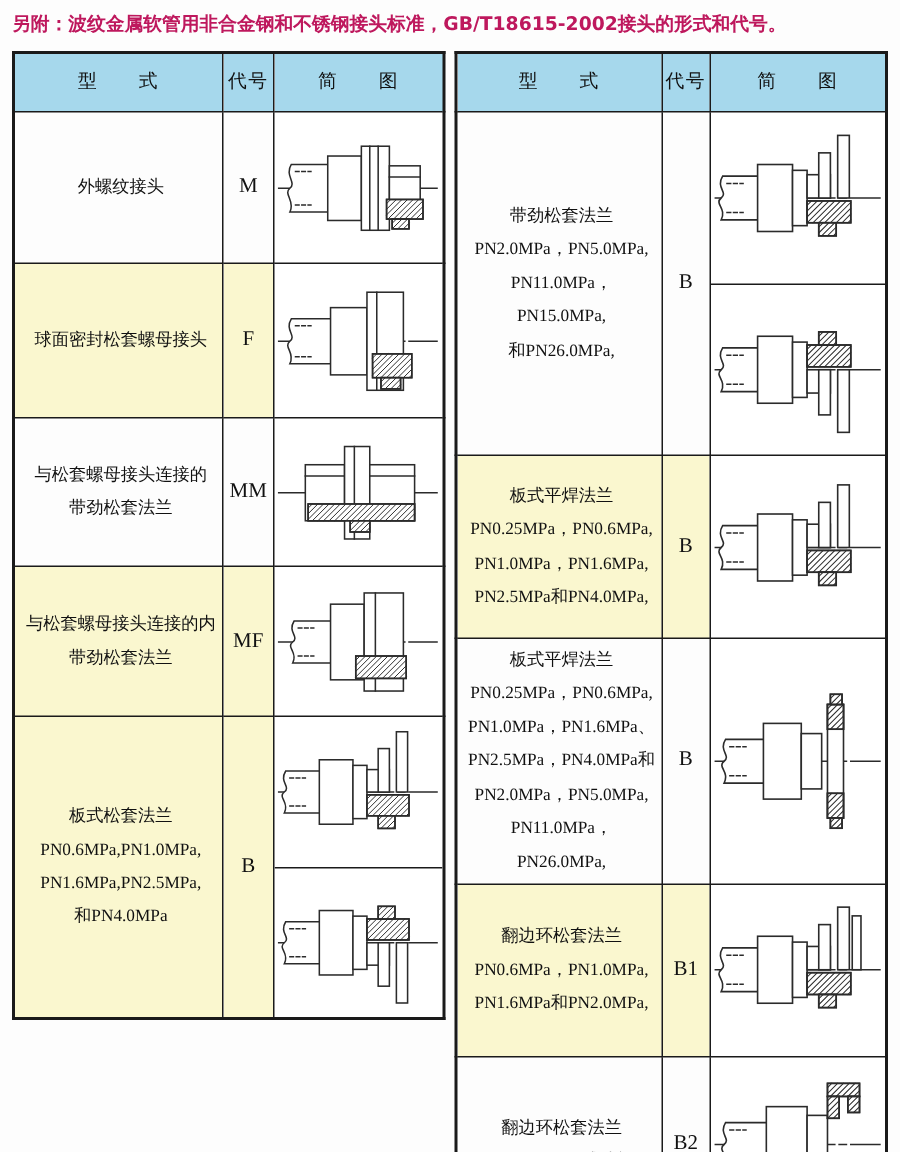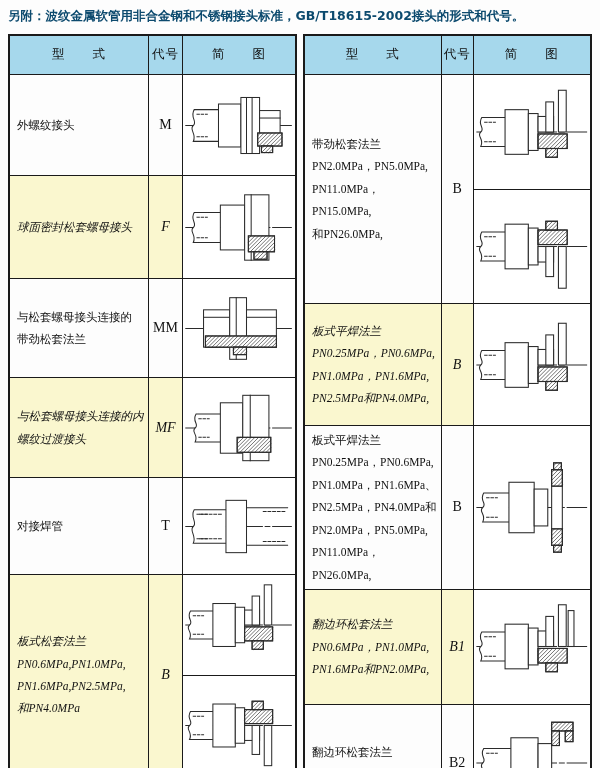--- a/index.html
+++ b/index.html
@@ -8,38 +8,38 @@
   }
   *{box-sizing:border-box;}
   html,body{margin:0;padding:0;}
   body{
     width:600px;height:768px;background:var(--page-bg);
     font-family:"Liberation Serif","DejaVu Serif",serif;color:#111;overflow:hidden;
   }
   .page{padding:5px 8px 0 8px;}
   .title{
     font-family:"DejaVu Sans","Liberation Sans",sans-serif;
-    font-weight:bold;font-size:12.5px;line-height:1.4;margin:2px 0 9px 0;color:#0c4a6e;
+    font-weight:bold;font-size:12.5px;line-height:1.4;margin:2px 0 9px 0;color:#be185d;
   }
   .tables{display:flex;gap:6px;align-items:flex-start;}
   table{border-collapse:collapse;table-layout:fixed;border:2px solid var(--border);}
   th,td{border:1px solid var(--border);padding:0;overflow:hidden;}
   th{
     background:var(--header-bg);font-weight:normal;font-size:12.5px;height:40px;
     letter-spacing:1px;
   }
   td.type{
     font-size:11.5px;line-height:1.95;padding:3px 4px 3px 7px;
-    white-space:pre-line;vertical-align:middle;text-align:left;
+    white-space:pre-line;vertical-align:middle;text-align:center;
   }
   td.code{
     text-align:center;vertical-align:middle;font-size:14px;
     font-family:"Liberation Serif",serif;
   }
-  tr.hl td.type, tr.hl td.code{background:var(--highlight-bg);font-style:italic;}
+  tr.hl td.type, tr.hl td.code{background:var(--highlight-bg);}
   td.diag{background:#fff;vertical-align:middle;}
   .dwrap{width:100%;display:flex;align-items:center;justify-content:center;}
   .dwrap svg{display:block;}
   .half + .half{border-top:1px solid var(--border);}
 </style>
 </head>
 <body>
 
 <div class="page">
   <div class="title">另附：波纹金属软管用非合金钢和不锈钢接头标准，GB/T18615-2002接头的形式和代号。</div>
@@ -197,21 +197,21 @@
                       <line x1="65" y1="76" x2="68" y2="73"></line>
                     </g>
                     <rect x="54" y="68" width="14" height="8" fill="none"></rect>
                   </g>
                 </svg>
               </div>
             </td>
         </tr>
         <tr class="hl" style="height:100px">
           <td class="type">与松套螺母接头连接的内
-螺纹过渡接头</td>
+带劲松套法兰</td>
           <td class="code">MF</td>
           <td class="diag">
               <div class="dwrap" style="height:96px">
                 <svg viewBox="0 0 120 96" width="100%" height="100%" preserveAspectRatio="xMidYMid meet">
                   <g stroke="#2b2b2b" stroke-width="1.1" fill="none" stroke-linecap="square">
                     <line x1="3" y1="48" x2="117" y2="48" stroke-dasharray="20 3 5 3"></line>
                     <path fill="#fff" d="M 40 33 L 14 33 C 9 41 18 44 13 48 C 8 52 17 55 13 63 L 40 63"></path>
                     <line x1="17" y1="38" x2="28" y2="38" stroke-dasharray="2.5 2"></line>
                     <line x1="17" y1="58" x2="28" y2="58" stroke-dasharray="2.5 2"></line>
                     <rect x="40" y="21" width="24" height="54" fill="#fff"></rect>
@@ -227,42 +227,20 @@
                       <line x1="65" y1="74" x2="81" y2="58"></line>
                       <line x1="69" y1="74" x2="85" y2="58"></line>
                       <line x1="73" y1="74" x2="89" y2="58"></line>
                       <line x1="77" y1="74" x2="93" y2="58"></line>
                       <line x1="81" y1="74" x2="94" y2="61"></line>
                       <line x1="85" y1="74" x2="94" y2="65"></line>
                       <line x1="89" y1="74" x2="94" y2="69"></line>
                       <line x1="93" y1="74" x2="94" y2="73"></line>
                     </g>
                     <rect x="58" y="58" width="36" height="16" fill="none"></rect>
-                  </g>
-                </svg>
-              </div>
-            </td>
-        </tr>
-        <tr style="height:97px">
-          <td class="type">对接焊管</td>
-          <td class="code">T</td>
-          <td class="diag">
-              <div class="dwrap" style="height:93px">
-                <svg viewBox="0 0 120 96" width="100%" height="100%" preserveAspectRatio="xMidYMid meet">
-                  <g stroke="#2b2b2b" stroke-width="1.1" fill="none" stroke-linecap="square">
-                    <line x1="3" y1="48" x2="117" y2="48" stroke-dasharray="20 3 5 3"></line>
-                    <path fill="#fff" d="M 46 30 L 12 30 C 7 38 16 44 11 48 C 6 52 15 58 11 66 L 46 66"></path>
-                    <line x1="15" y1="35" x2="26" y2="35" stroke-dasharray="2.5 2"></line>
-                    <line x1="15" y1="61" x2="26" y2="61" stroke-dasharray="2.5 2"></line>
-                    <line x1="18" y1="35" x2="42" y2="35" stroke-dasharray="3 2"></line>
-                    <line x1="18" y1="61" x2="42" y2="61" stroke-dasharray="3 2"></line>
-                    <rect x="46" y="20" width="22" height="56" fill="#fff"></rect>
-                    <path d="M68 28 L112 28 M68 68 L112 68" fill="none"></path>
-                    <line x1="86" y1="32" x2="110" y2="32" stroke-dasharray="3 2"></line>
-                    <line x1="86" y1="64" x2="110" y2="64" stroke-dasharray="3 2"></line>
                   </g>
                 </svg>
               </div>
             </td>
         </tr>
         <tr class="hl" style="height:162px">
           <td class="type">板式松套法兰
 PN0.6MPa,PN1.0MPa,
 PN1.6MPa,PN2.5MPa,
 和PN4.0MPa</td>

